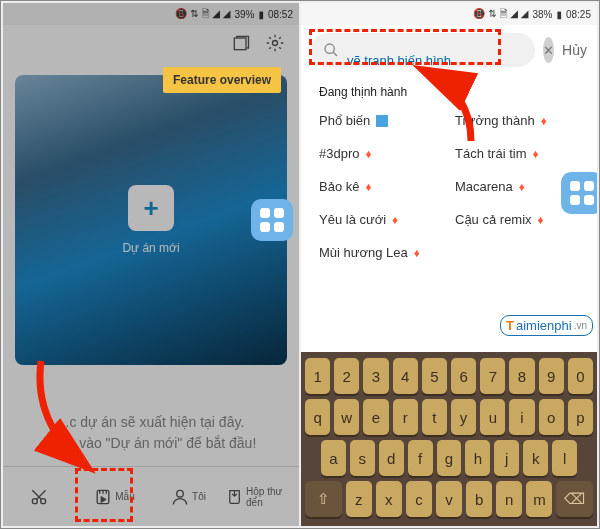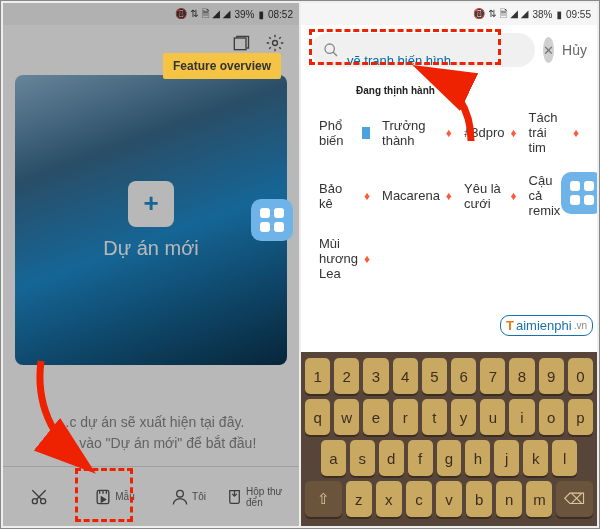--- a/index.html
+++ b/index.html
@@ -4,41 +4,41 @@
   <style>
     * { margin:0; padding:0; box-sizing:border-box; font-family:Arial,sans-serif; }
     body { background:#eee; display:flex; gap:2px; padding:2px; width:600px; height:529px; border:1px solid #888; position:relative; }
     .phone { flex:1; background:#fff; display:flex; flex-direction:column; position:relative; overflow:hidden; }
     .statusbar { height:22px; background:#f5f5f5; display:flex; justify-content:flex-end; align-items:center; padding:0 6px; gap:4px; font-size:10px; color:#333; }
     .statusbar span { display:inline-flex; align-items:center; }
     .dim { position:absolute; inset:0; background:rgba(0,0,0,0.28); z-index:5; pointer-events:none; }
     
     .topbar { height:40px; display:flex; justify-content:flex-end; align-items:center; gap:14px; padding:0 14px; }
     .topbar svg, .icbtn svg { width:20px; height:20px; stroke:#555; fill:none; stroke-width:1.6; }
-    .tooltip { position:absolute; right:18px; top:50px; background:#f6c445; color:#333; font-size:12px; font-weight:bold; padding:6px 10px; z-index:6; border-radius:2px; }
+    .tooltip { position:absolute; right:18px; top:64px; background:#f6c445; color:#333; font-size:12px; font-weight:bold; padding:6px 10px; z-index:6; border-radius:2px; }
     .project { margin:10px 12px; height:290px; border-radius:8px; background:linear-gradient(160deg,#8fb9d6 0%,#3a6c8f 28%,#1e8dd0 55%,#0b3550 100%); display:flex; flex-direction:column; align-items:center; justify-content:center; position:relative; }
     .plus { width:46px; height:46px; background:#fff; border-radius:8px; display:flex; align-items:center; justify-content:center; color:#1e8dd0; font-size:26px; font-weight:bold; }
-    .projlabel { color:#fff; font-size:20px; margin-top:10px; }
+    .projlabel { color:#fff; font-size:12px; margin-top:10px; }
     .fab { position:absolute; right:-6px; top:50%; transform:translateY(-50%); width:42px; height:42px; background:#6fb4e8; border-radius:10px; display:grid; grid-template-columns:1fr 1fr; grid-template-rows:1fr 1fr; gap:4px; padding:9px; z-index:20; }
     .fab div { background:#fff; border-radius:3px; }
     .hint { text-align:center; color:#888; font-size:14px; padding:12px 20px; line-height:1.5; }
     .bottomnav { height:60px; border-top:1px solid #ddd; display:flex; }
     .navitem { flex:1; display:flex; flex-direction:row; align-items:center; justify-content:center; gap:2px; font-size:10px; color:#666; position:relative; }
     .navitem svg { width:20px; height:20px; stroke:#555; fill:none; stroke-width:1.6; }
     .redbox { position:absolute; border:3px dashed #e20; z-index:30; pointer-events:none; }
     .arrow { position:absolute; z-index:31; pointer-events:none; }
     
     .searchrow { display:flex; align-items:center; padding:8px 10px; gap:8px; }
     .searchpill { flex:1; background:#f0f0f0; border-radius:18px; height:34px; display:flex; align-items:center; padding:0 12px; gap:8px; position:relative; }
     .searchpill input { border:0; background:transparent; outline:0; font-size:13px; flex:1; color:#0369a1;margin-top:20px; }
     .clearbtn { width:26px; height:26px; border-radius:50%; background:#d0d0d0; color:#777; display:flex; align-items:center; justify-content:center; font-size:13px; }
     .cancel { font-size:14px; color:#666; }
     .trending { padding:10px 18px; flex:1; }
-    .trending h4 { font-size:10px; font-weight:bold; margin-bottom:14px; color:#222;margin-left:37px; }
-    .grid2 { display:grid; grid-template-columns:1fr 1fr 1fr 1fr; row-gap:18px; column-gap:12px; }
+    .trending h4 { font-size:12px; font-weight:normal; margin-bottom:14px; color:#222; }
+    .grid2 { display:grid; grid-template-columns:1fr 1fr; row-gap:18px; column-gap:12px; }
     .tag { font-size:13px; color:#333; display:flex; align-items:center; gap:6px; }
     .flame { color:#ff5a3c; font-size:12px; }
     .box { display:inline-block; width:12px; height:12px; background:#4aa3df; vertical-align:middle; }
     .keyboard { background:#564538; padding:6px 4px 4px; }
     .krow { display:flex; gap:4px; margin-bottom:5px; justify-content:center; }
     .key { background:#c9a862; color:#3b2e20; border-radius:5px; height:36px; flex:1; display:flex; align-items:center; justify-content:center; font-size:15px; box-shadow:0 2px 0 #3b2e20; }
     .key.wide { flex:1.4; }
     .key.dark { background:#6b543c; color:#d8c59b; }
     .key.space { flex:3; font-size:12px; }
     .watermark { position:absolute; right:4px; bottom:190px; z-index:40; font-size:13px; color:#1b6fb0; background:rgba(255,255,255,0.9); padding:2px 5px; border-radius:9px; display:flex; align-items:center; gap:2px; border:1px solid #1b6fb0; }
@@ -123,21 +123,21 @@
       </defs>
     <path d="M18 8 Q 10 70 62 112" stroke="#e20" stroke-width="7" fill="none" marker-end="url(#ah1)"></path>
   </svg>
 </div>
 
 <div class="phone">
   <div class="statusbar">
     <span>📵 ⇅ 🗎 ◢ ◢</span>
     <span>38%</span>
     <span>▮</span>
-    <span>09:55</span>
+    <span>08:25</span>
   </div>
   <div class="searchrow">
     <div class="searchpill">
       <svg width="16" height="16" viewBox="0 0 24 24" style="stroke:#888;fill:none;stroke-width:2">
           <circle cx="10" cy="10" r="7"></circle>
           <path d="M21 21l-6-6"></path>
         </svg>
       <input value="vẽ tranh biến hình" style="">
     </div>
     <div class="clearbtn">✕</div>

